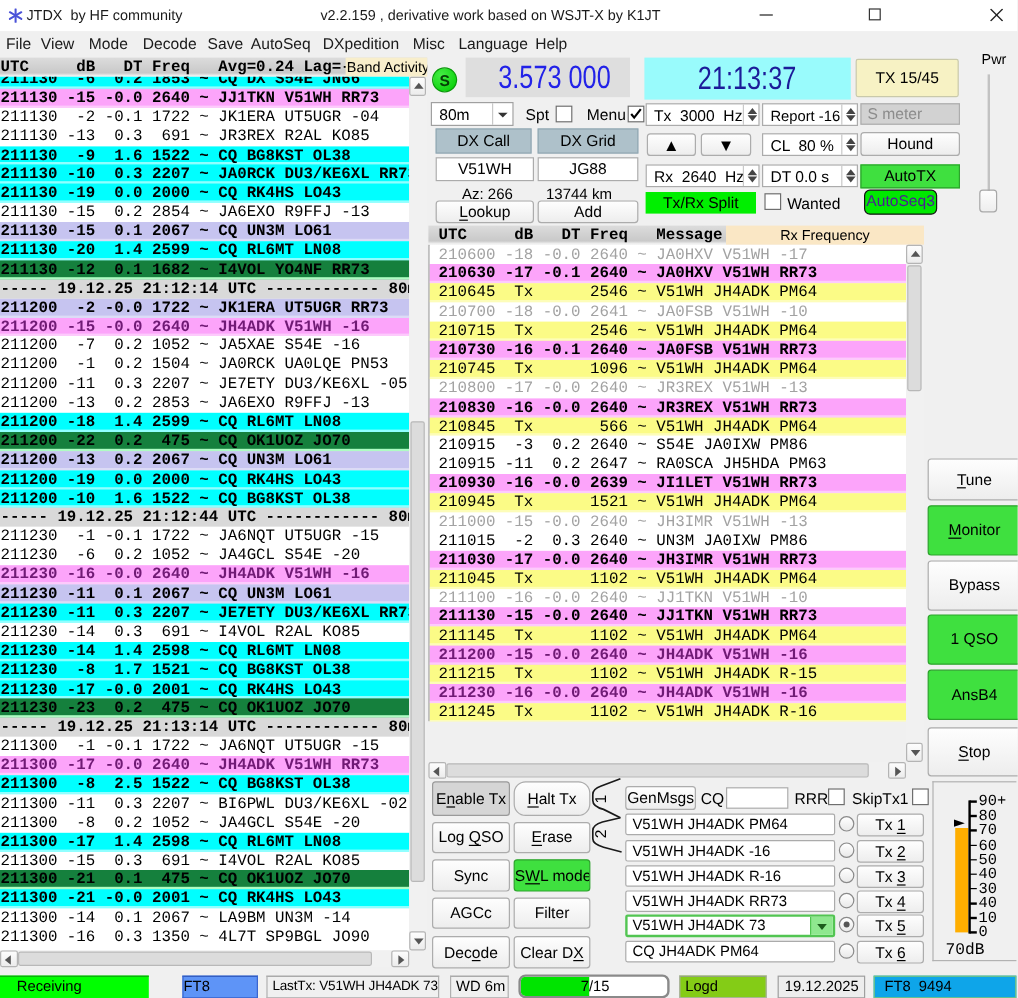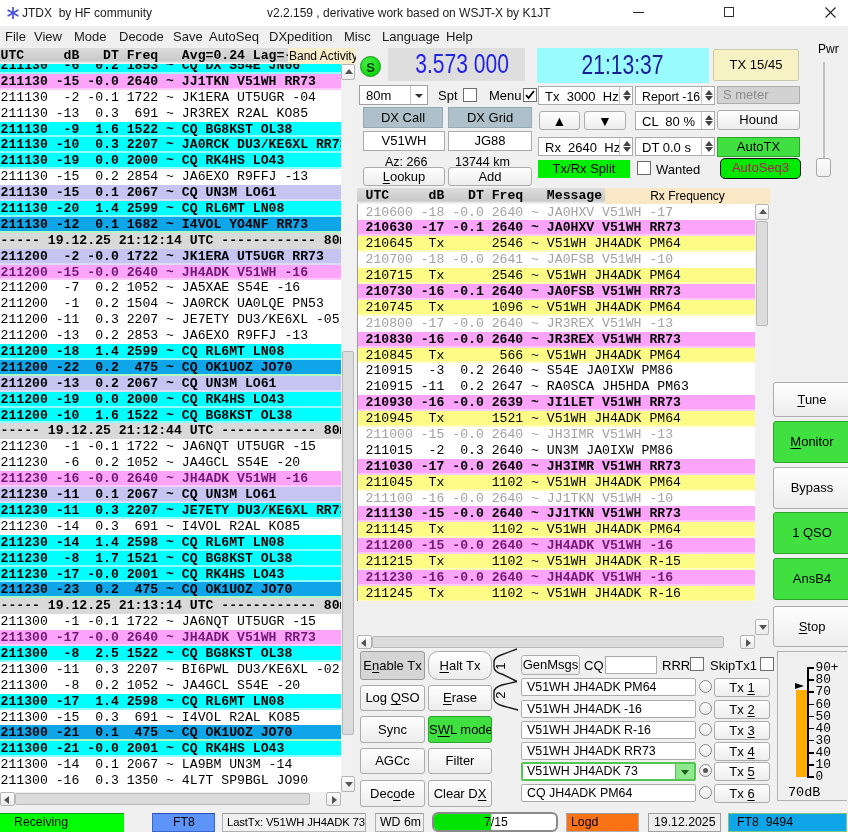--- a/index.html
+++ b/index.html
@@ -21,21 +21,21 @@
 #balabel{left:288px;top:48px;width:68px;height:16px;background:#f8eecb;font-size:12px;line-height:16px;text-align:left;padding-left:1px;overflow:hidden;white-space:nowrap}
 #rxlabel{left:605px;top:188px;width:165px;height:16px;background:#fae7c5;font-size:12px;line-height:16px;text-align:center}
 .tbody{overflow:hidden;background:#fff}
 #lbody{left:0;top:64px;width:341px;height:728px}
 #rbody{left:357px;top:204px;width:399px;height:397px;border-left:1px solid #9a9a9a}
 .tr{position:relative;width:500px;height:15.9px;font-family:"Liberation Mono",monospace;font-size:13.15px;line-height:16.6px;white-space:pre;padding-left:0.5px}
 #rbody .tr{padding-left:7.5px}
 .rw{background:#fff}
 .rc{background:#00ffff;font-weight:bold;border-bottom:2px solid #90ffff}
 .rl{background:#c6c4f0;font-weight:bold;border-bottom:2px solid #dcdbf6}
-.rg{background:#0ea5e9;font-weight:bold;border-bottom:2px solid #aefcc3}
+.rg{background:#15803d;font-weight:bold;border-bottom:2px solid #aefcc3}
 .rp{background:#fca4fa;font-weight:bold;border-bottom:2px solid #fdcafc}
 .rr{background:#fca4fa;font-weight:bold;color:#701a75;border-bottom:2px solid #fdcafc}
 .ry{background:#fbfb86;border-bottom:2px solid #fdfdb9}
 .rgt{background:#fff;color:#a2a2a2}
 .rs{background:#d9d9d9;font-weight:bold}
 
 .sb{background:#f1f1f1}
 .sbb{position:absolute;background:linear-gradient(#fdfdfd,#ececec);border:1px solid #b4b4b4;border-radius:2px}
 .sbb:after{content:"";position:absolute}
 .thumb{position:absolute;background:#dcdcdc;border:1px solid #b8b8b8;border-radius:2px}
@@ -257,21 +257,21 @@
       <i class="up"></i>
       <i class="dn"></i>
     </div>
   </div>
 <div class="ab" style="left:717px;top:137px;width:83px;height:20px;background:#3fe03f;border:1px solid #2ca32c;text-align:center;line-height:18px">AutoTX</div>
 <span class="ab lbl" style="left:385px;top:155px;font-size:12.5px">Az: 266</span>
 <span class="ab lbl" style="left:455px;top:155px;font-size:12.5px">13744 km</span>
 <div class="ab" style="left:538px;top:160px;width:92px;height:18px;background:#00ef00;text-align:center;line-height:18px">Tx/Rx Split</div>
 <div class="ab cb" style="left:637px;top:161px"></div>
 <span class="ab lbl" style="left:656px;top:162px">Wanted</span>
-<div class="ab" style="left:720px;top:158px;width:81px;height:21px;background:#00e900;border:1.5px solid #111;border-radius:5px;text-align:center;line-height:18px;color:#be185d">AutoSeq3</div>
+<div class="ab" style="left:720px;top:158px;width:61px;height:21px;background:#00e900;border:1.5px solid #111;border-radius:5px;text-align:center;line-height:18px;color:#4c1d95">AutoSeq3</div>
 <div class="ab btn" style="left:363px;top:167px;width:82px;height:19px;line-height:17px"><u>L</u>ookup</div>
 <div class="ab btn" style="left:448px;top:167px;width:84px;height:19px;line-height:17px">Add</div>
 <div class="ab btn" style="left:773px;top:382px;width:78px;height:35px;line-height:33px"><u>T</u>une</div>
 <div class="ab btn green" style="left:773px;top:421px;width:78px;height:42px;line-height:40px"><u>M</u>onitor</div>
 <div class="ab btn" style="left:773px;top:467px;width:78px;height:42px;line-height:40px">Bypass</div>
 <div class="ab btn green" style="left:773px;top:512px;width:78px;height:42px;line-height:40px">1 QSO</div>
 <div class="ab btn green" style="left:773px;top:558px;width:78px;height:42px;line-height:40px">AnsB4</div>
 <div class="ab btn" style="left:773px;top:606px;width:78px;height:41px;line-height:39px"><u>S</u>top</div>
 <div class="ab btn" style="left:360px;top:651px;width:65px;height:29px;line-height:27px;background:#d5d5d5;border-color:#9a9a9a;">E<u>n</u>able Tx</div>
 <div class="ab btn" style="left:428px;top:651px;width:64px;height:29px;line-height:27px;border-radius:10px;"><u>H</u>alt Tx</div>
@@ -350,21 +350,21 @@
 <div class="ab" style="left:808px;top:739.9px;width:6px;height:1.6px;background:#000"></div>
 <span class="ab" style="left:815.5px;top:733.9px;font-size:12.8px;font-family:'Liberation Mono',monospace;line-height:13px">30</span>
 <div class="ab" style="left:808px;top:752.0px;width:6px;height:1.6px;background:#000"></div>
 <span class="ab" style="left:815.5px;top:746.0px;font-size:12.8px;font-family:'Liberation Mono',monospace;line-height:13px">40</span>
 <div class="ab" style="left:808px;top:764.2px;width:6px;height:1.6px;background:#000"></div>
 <span class="ab" style="left:815.5px;top:758.2px;font-size:12.8px;font-family:'Liberation Mono',monospace;line-height:13px">10</span>
 <div class="ab" style="left:808px;top:776.4px;width:6px;height:1.6px;background:#000"></div>
 <span class="ab" style="left:815.5px;top:770.4px;font-size:12.8px;font-family:'Liberation Mono',monospace;line-height:13px">0</span>
 <span class="ab" style="left:788px;top:785px;font-size:13.5px;font-family:'Liberation Mono',monospace">70dB</span>
 <div class="ab" style="left:0;top:813px;width:124px;height:19px;background:#00ff00;border-top:1.5px solid #0aa00a;line-height:17px;padding-left:14px;font-size:12.3px">Receiving</div>
-<div class="ab" style="left:152px;top:813px;width:63px;height:19px;background:#5e94f7;border:1px solid #3a65cf;border-top:1.5px solid #2a50b5;line-height:16px;padding-left:20px;font-size:12.3px">FT8</div>
+<div class="ab" style="left:152px;top:813px;width:63px;height:19px;background:#5e94f7;border:1px solid #3a65cf;border-top:1.5px solid #2a50b5;line-height:16px;padding-left:0;font-size:12.3px">FT8</div>
 <div class="ab" style="left:222px;top:813px;width:144px;height:19px;background:#f0f0f0;border:1px solid #b0b0b0;border-top:1.5px solid #9a9a9a;line-height:16px;padding-left:4px;font-size:11.3px;letter-spacing:-0.15px;white-space:nowrap;overflow:hidden">LastTx: V51WH JH4ADK 73</div>
 <div class="ab" style="left:375px;top:813px;width:49px;height:19px;background:#f0f0f0;border:1px solid #b0b0b0;border-top:1.5px solid #9a9a9a;line-height:16px;padding-left:4px;font-size:12.3px">WD 6m</div>
 <div class="ab" style="left:432px;top:812px;width:126px;height:20px;background:#fff;border:2px solid #8a8a8a;border-radius:6px;overflow:hidden">
     <div style="position:absolute;left:0;top:0;width:57px;height:100%;background:#00e400"></div>
     <span style="position:absolute;left:50px;top:0;font-size:12.3px;line-height:16px">7/15</span>
   </div>
-<div class="ab" style="left:566px;top:813px;width:73px;height:19px;background:#f97316;border:1px solid #b0b0b0;border-top:1.5px solid #9a9a9a;line-height:16px;padding-left:4px;font-size:12.3px">Logd</div>
+<div class="ab" style="left:566px;top:813px;width:73px;height:19px;background:#84cc16;border:1px solid #b0b0b0;border-top:1.5px solid #9a9a9a;line-height:16px;padding-left:4px;font-size:12.3px">Logd</div>
 <div class="ab" style="left:648px;top:813px;width:73px;height:19px;background:#ededed;border:1px solid #9f9f9f;line-height:16px;padding-left:5px;font-size:12.3px">19.12.2025</div>
 <div class="ab" style="left:728px;top:813px;width:119px;height:19px;background:#0ea5e9;border:1px solid #7bc77b;line-height:16px;padding-left:8px;font-size:12.3px;white-space:pre">FT8  9494</div>
 </body></html>

